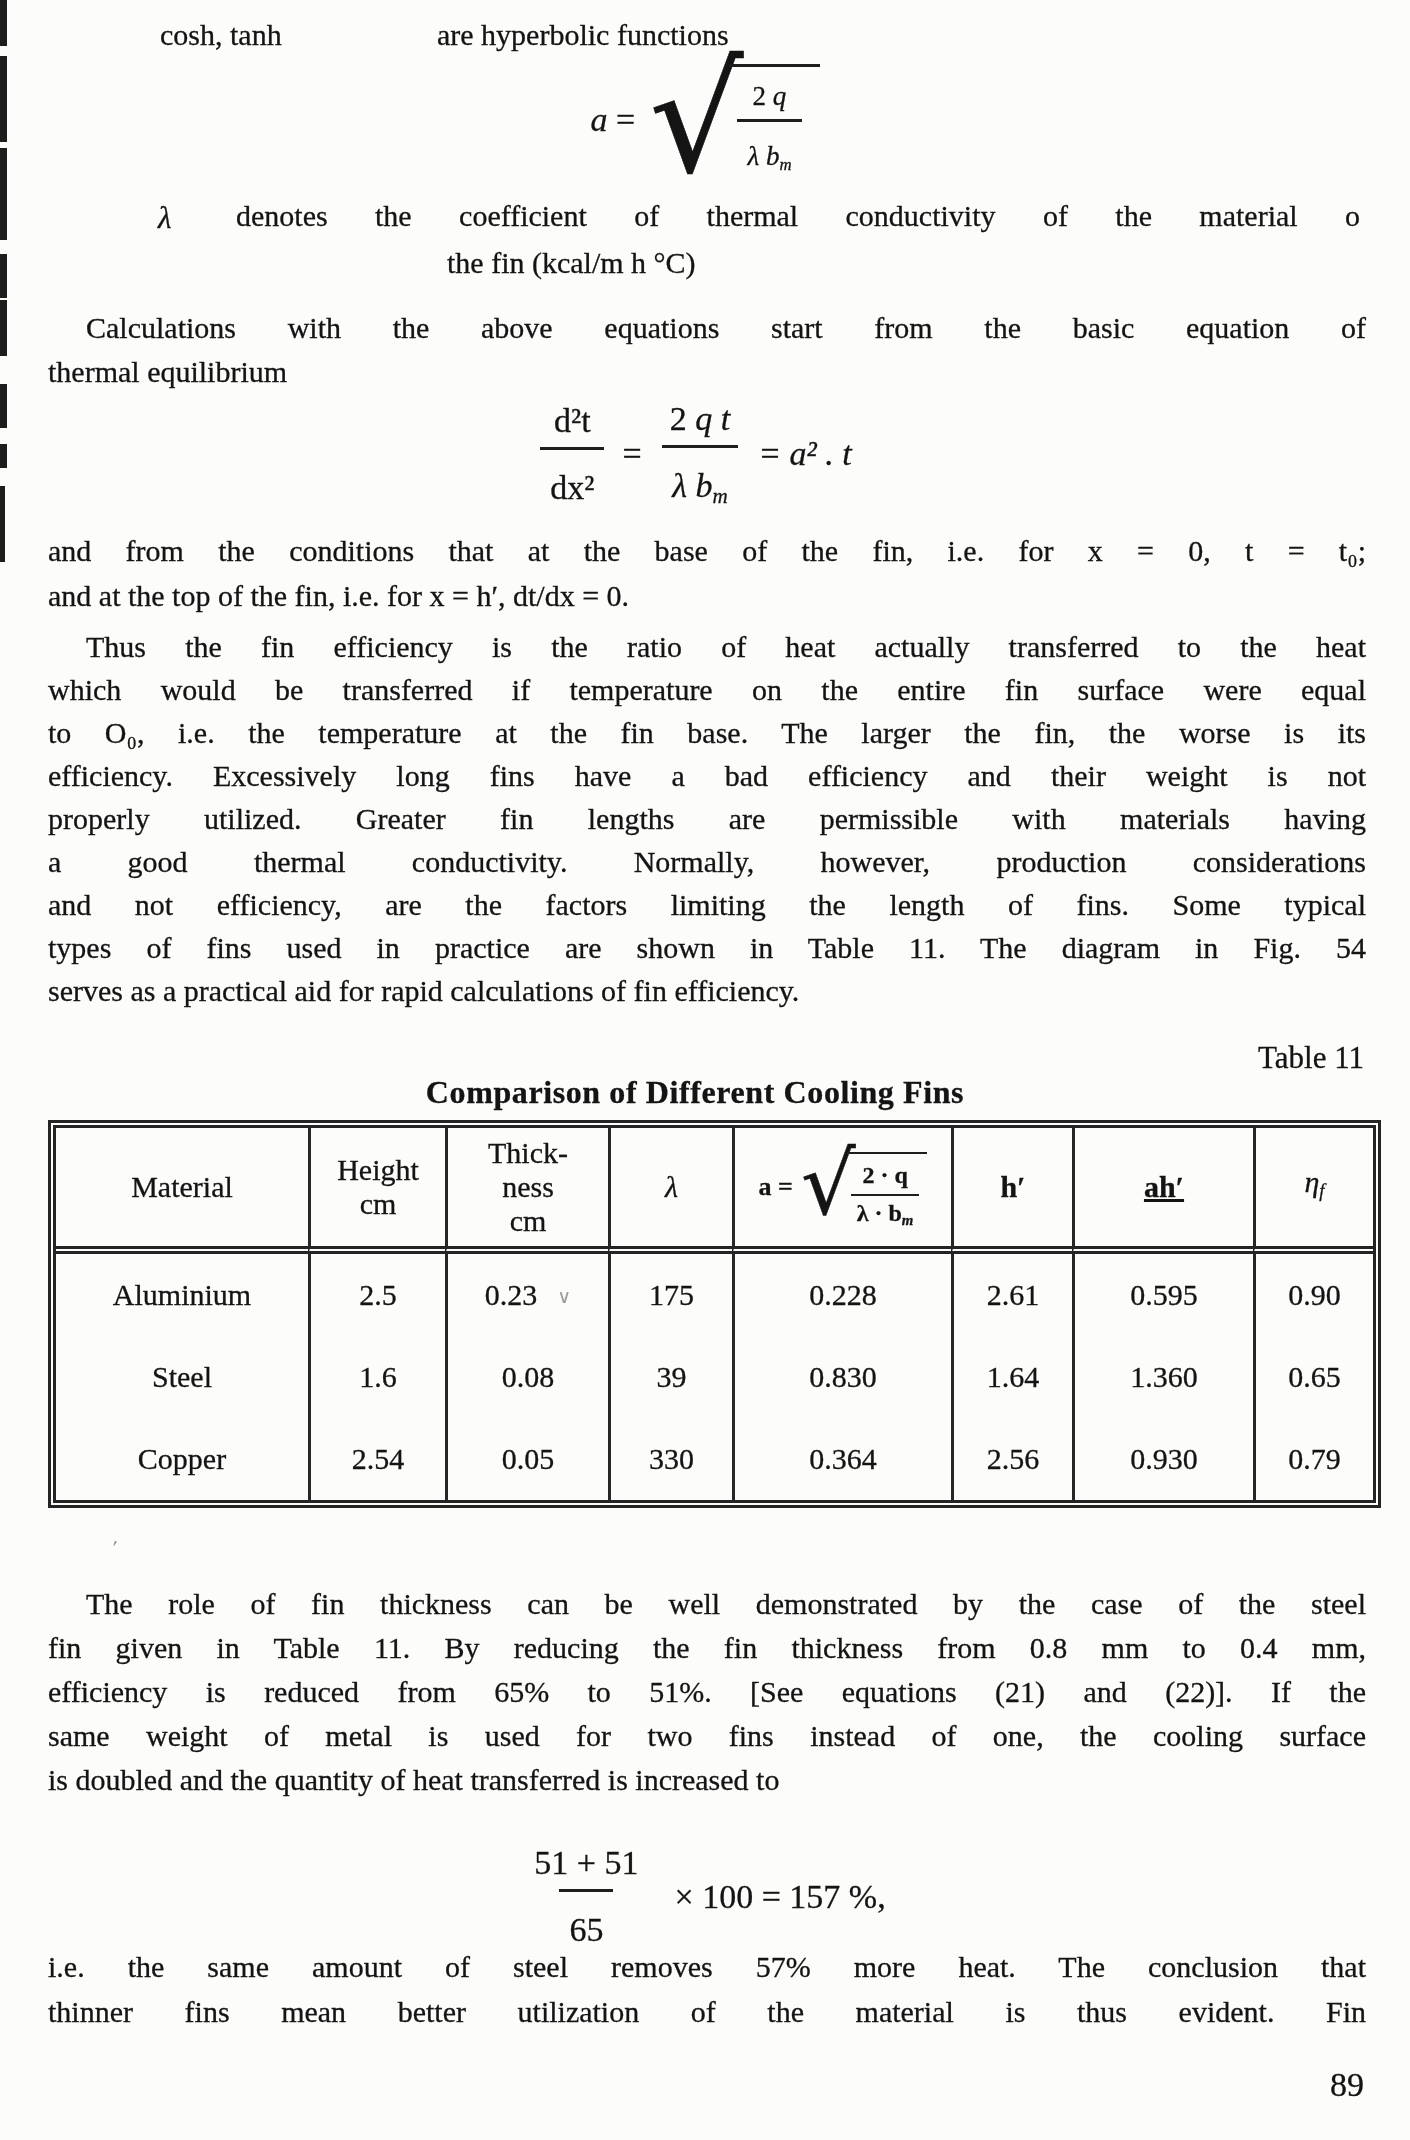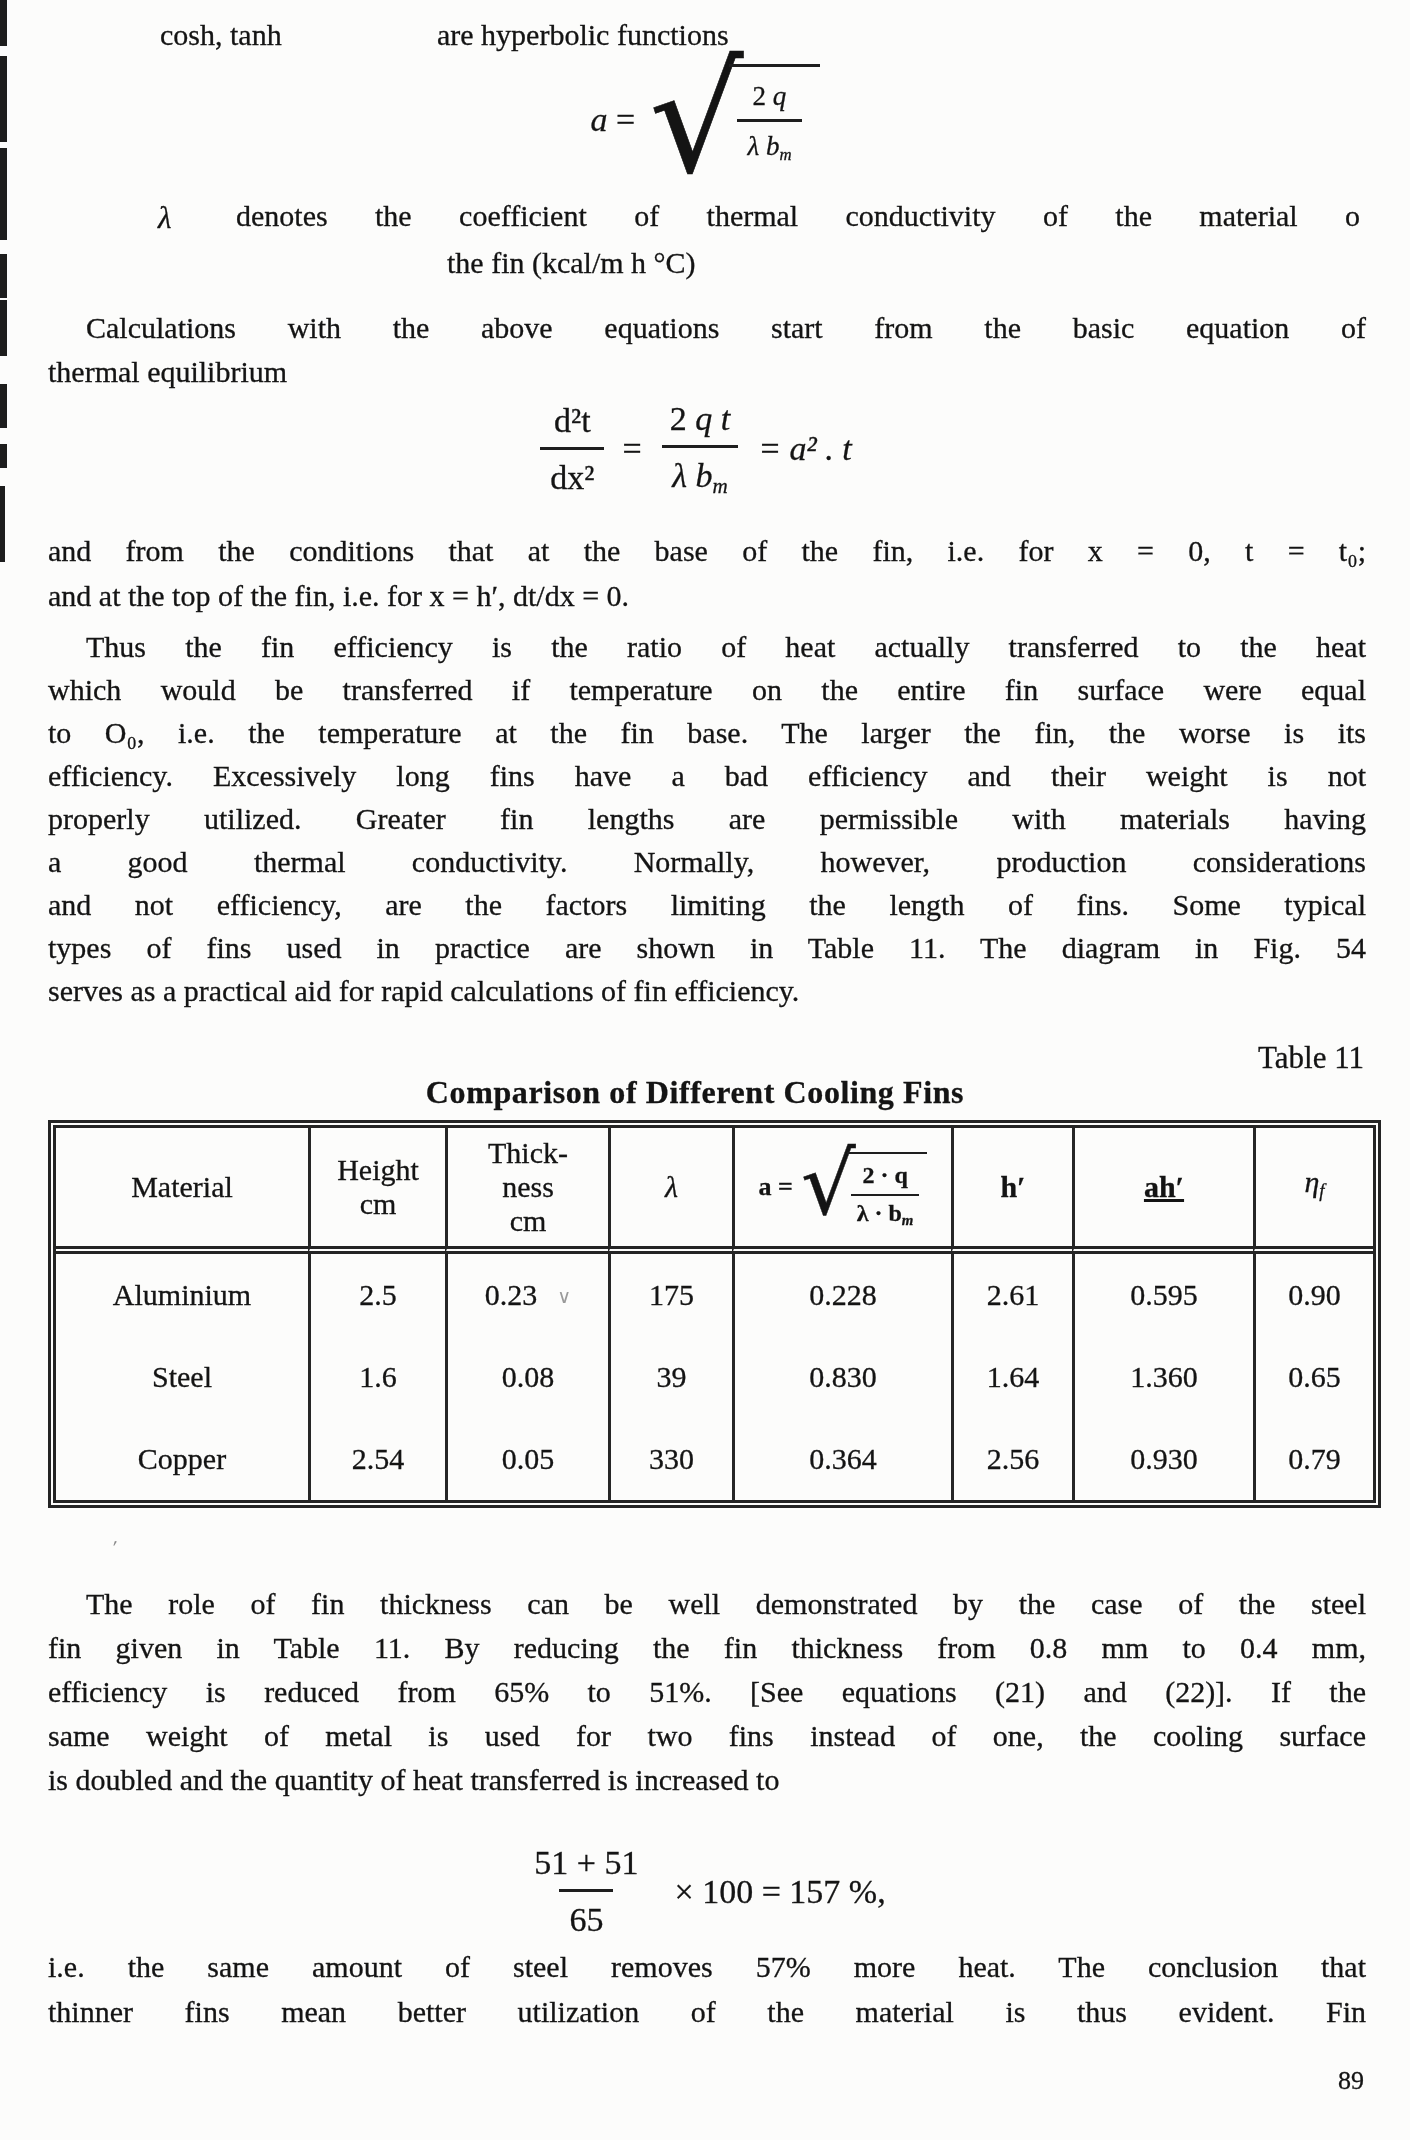--- a/index.html
+++ b/index.html
@@ -44,21 +44,21 @@
 
   
   .eq-row {
     position: absolute; left: 0; width: 100%;
     display: flex; justify-content: center; align-items: center;
     font-size: 34px;
   }
   .mi { font-style: italic; }
   .frac { display: inline-flex; flex-direction: column; align-items: center; text-align: center; }
   .frac .num { padding: 2px 10px 7px; }
-  .frac .den { border-top: 3px solid #1e1e1e; padding: 9px 10px 2px; }
+  .frac .den { border-top: 3px solid #1e1e1e; padding: 19px 10px 2px; }
   .sqrt { display: inline-flex; align-items: flex-start; }
   .sqrt .sign {
     font-family: "DejaVu Serif", serif;
     font-size: 148px; line-height: 0.92; font-weight: 400;
     margin-right: -14px; -webkit-text-stroke: 0.6px #141414;
   }
   .sqrt .content {
     border-top: 3px solid #1e1e1e;
     margin-top: 12px; padding: 8px 18px 0 8px;
   }
@@ -97,21 +97,21 @@
   .hdr-formula .frac .den { border-top: 2.5px solid #1e1e1e; padding: 4px 6px 0; }
   .hdr-formula .sqrt .sign { font-size: 86px; margin-right: -9px; -webkit-text-stroke: 0.4px #141414; }
   .hdr-formula .sqrt .content { margin-top: 7px; border-top: 2.5px solid #1e1e1e; padding: 4px 8px 0 4px; }
   .hdr-formula .lhs { margin-right: 8px; }
   .vmark {
     color: #9a9a9a; font-size: 19px; margin-left: 20px;
     -webkit-text-stroke: 0; vertical-align: 2px;
   }
   .eta { font-style: italic; }
 
-  .page-num { position: absolute; top: 2066px; right: 46px; font-size: 26px; }
+  .page-num { position: absolute; top: 2066px; right: 46px; font-size: 34px; }
 </style>
 </head>
 <body>
 
 <div class="page">
 
   <div class="edge-strip s1"></div>
   <div class="edge-strip s2"></div>
   <div class="edge-strip s3"></div>
   <div class="edge-strip s4"></div>

